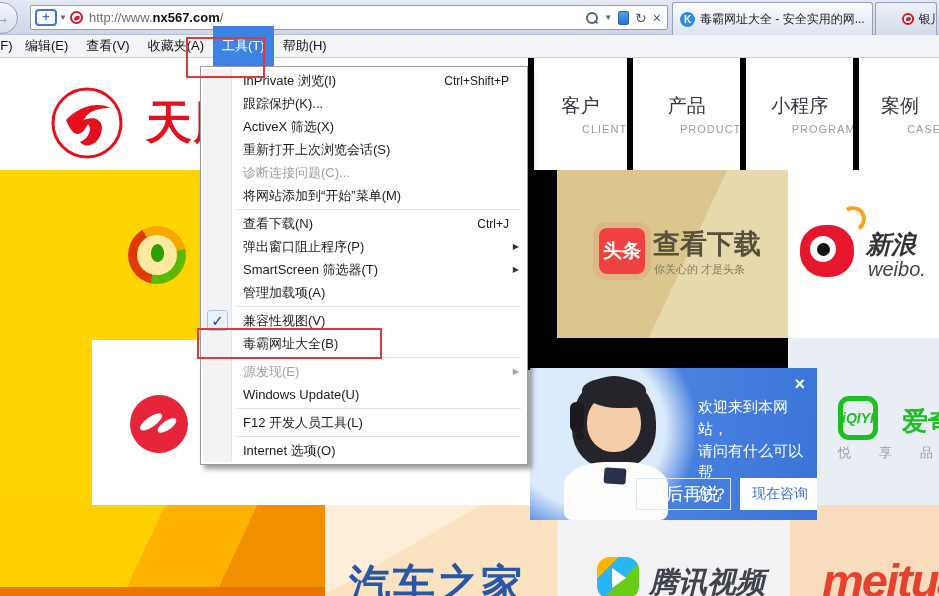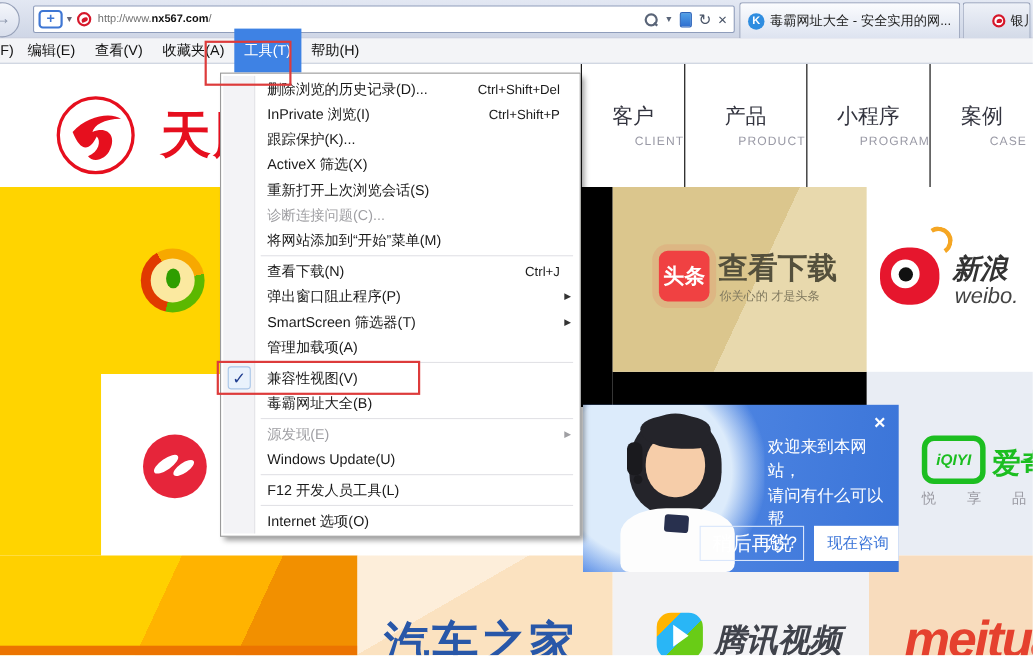--- a/index.html
+++ b/index.html
@@ -12,21 +12,21 @@
   .nav-circle{position:absolute;left:-14px;top:2px;width:32px;height:32px;border-radius:50%;
     background:linear-gradient(#f4f6fb,#d8deec);border:1px solid #96a0b8;color:#8d97ad;
     font-size:16px;text-align:center;line-height:30px;}
   .addr-bar{position:absolute;left:30px;top:5px;width:638px;height:25px;background:#fff;
     border:1px solid #8f9dbb;border-radius:2px;display:flex;align-items:center;}
   .plus-icon{width:22px;height:17px;border:2px solid #3f77d4;border-radius:4px;margin-left:4px;
     color:#3f77d4;font-weight:bold;font-size:13px;line-height:12px;text-align:center;}
   .plus-caret{font-size:8px;color:#667;margin:0 3px 0 2px;}
   .favicon-ring{width:13px;height:13px;border:2px solid #d6172a;border-radius:50%;margin-right:6px;position:relative;}
   .favicon-ring:after{content:"";position:absolute;left:2px;top:3px;width:6px;height:4px;background:#d6172a;border-radius:60% 40% 60% 20%;transform:rotate(-20deg);}
-  .url-text{font-size:10px;color:#6f6f6f;white-space:nowrap;}
+  .url-text{font-size:13px;color:#6f6f6f;white-space:nowrap;}
   .url-text b{color:#111;font-weight:bold;}
   .addr-icons{margin-left:auto;display:flex;align-items:center;gap:6px;padding-right:6px;}
   .mag{position:relative;width:12px;height:12px;}
   .mag:before{content:"";position:absolute;left:0;top:0;width:8px;height:8px;border:2px solid #5a6578;border-radius:50%;}
   .mag:after{content:"";position:absolute;left:8px;top:9px;width:4px;height:2px;background:#5a6578;transform:rotate(40deg);}
   .caret-down{font-size:8px;color:#5a6578;}
   .page-ico{width:11px;height:14px;background:linear-gradient(#4fa0e8,#2f6fd0);border-radius:2px;border:1px solid #2a62b8;}
   .glyph-btn{font-size:14px;color:#4a5568;line-height:14px;}
   .tabs{position:absolute;left:672px;top:2px;height:33px;display:flex;z-index:21;}
   .tab{height:33px;border:1px solid #96a0b8;border-bottom:none;border-radius:3px 3px 0 0;
@@ -44,21 +44,21 @@
   .menubar .clip{width:16px;overflow:hidden;padding:3px 0;}
   .menubar .clip span{margin-left:-30px;display:inline-block;white-space:nowrap;}
   .menubar .active{background:#3e82e4;color:#fff;}
 
   
   .site-header{position:absolute;left:0;top:58px;width:939px;height:112px;background:#fff;}
   .logo-wrap{position:absolute;left:50px;top:28px;display:flex;align-items:center;gap:22px;}
   .logo-ring{width:74px;height:74px;}
   .logo-text{font-size:46px;color:#e60f1e;font-weight:bold;letter-spacing:2px;white-space:nowrap;}
   .site-nav{position:absolute;left:528px;top:0;width:411px;height:112px;display:flex;}
-  .nav-item{width:113px;border-left:1px solid #000000;display:flex;flex-direction:column;
+  .nav-item{width:113px;border-left:6px solid #000000;display:flex;flex-direction:column;
     align-items:center;justify-content:center;gap:4px;}
   .nav-cn{font-size:19px;color:#33343f;}
   .nav-en{font-size:11px;color:#9a9aa6;letter-spacing:1px;margin-left:48px;}
 
   .tile{position:absolute;overflow:hidden;}
   .t-yellow1{left:0;top:170px;width:528px;height:170px;background:#ffd400;}
   .t-yellow2{left:0;top:340px;width:92px;height:165px;background:#ffd400;}
   .t-phoenix{left:92px;top:340px;width:436px;height:165px;background:#fff;}
   .t-black-v{left:528px;top:170px;width:29px;height:200px;background:#000;}
   .t-black-h{left:557px;top:338px;width:231px;height:32px;background:#000;}
@@ -94,21 +94,21 @@
   .tt-slogan{position:absolute;left:97px;top:92px;font-size:11px;color:#80795f;}
   
   .wb-eye{position:absolute;left:12px;top:55px;width:54px;height:52px;background:#e6162d;border-radius:46%;}
   .wb-eye:before{content:"";position:absolute;left:10px;top:11px;width:26px;height:26px;background:#fff;border-radius:50%;}
   .wb-eye:after{content:"";position:absolute;left:17px;top:18px;width:13px;height:13px;background:#111;border-radius:50%;}
   .wb-arc{position:absolute;left:52px;top:36px;width:26px;height:26px;border:4px solid transparent;
     border-top-color:#f5a623;border-right-color:#f5a623;border-radius:50%;transform:rotate(12deg);}
   .wb-cn{position:absolute;left:78px;top:58px;font-size:25px;font-style:italic;color:#333;font-weight:bold;white-space:nowrap;}
   .wb-en{position:absolute;left:80px;top:88px;font-size:20px;font-style:italic;color:#444;white-space:nowrap;}
   
-  .iq-logo{position:absolute;left:50px;top:58px;width:58px;height:44px;border:5px solid #1cbe20;border-radius:11px;
+  .iq-logo{position:absolute;left:50px;top:58px;width:40px;height:44px;border:5px solid #1cbe20;border-radius:11px;
     color:#1cbe20;font-weight:bold;font-size:14px;display:flex;align-items:center;justify-content:center;font-style:italic;}
   .iq-title{position:absolute;left:114px;top:66px;font-size:26px;color:#1cbe20;font-weight:bold;white-space:nowrap;}
   .iq-slogan{position:absolute;left:50px;top:106px;width:95px;display:flex;justify-content:space-between;
     font-size:13px;color:#9a9aa2;}
   
   .ah-title{position:absolute;left:24px;top:52px;font-size:42px;font-weight:900;color:#2857a8;letter-spacing:2px;white-space:nowrap;}
   .tv-logo{position:absolute;left:40px;top:52px;width:42px;height:42px;border-radius:13px;
     background:linear-gradient(135deg,#ffb400 0 26%,#29b6f6 26% 56%,#69cc16 56%);}
   .tv-logo:after{content:"";position:absolute;left:15px;top:11px;border-left:14px solid #fff;
     border-top:10px solid transparent;border-bottom:10px solid transparent;}
@@ -291,24 +291,20 @@
     <div class="mitem clip"><span>文件(F)</span></div>
     <div class="mitem">编辑(E)</div>
     <div class="mitem">查看(V)</div>
     <div class="mitem">收藏夹(A)</div>
     <div class="mitem active">工具(T)</div>
     <div class="mitem">帮助(H)</div>
   </div>
 
   <div class="dropdown">
     <div class="menu-row">
-      <span class="lbl">删除浏览的历史记录(D)...</span>
-        <span class="sc">Ctrl+Shift+Del</span>
-    </div>
-    <div class="menu-row">
       <span class="lbl">InPrivate 浏览(I)</span>
         <span class="sc">Ctrl+Shift+P</span>
     </div>
     <div class="menu-row">
       <span class="lbl">跟踪保护(K)...</span>
     </div>
     <div class="menu-row">
       <span class="lbl">ActiveX 筛选(X)</span>
     </div>
     <div class="menu-row">

